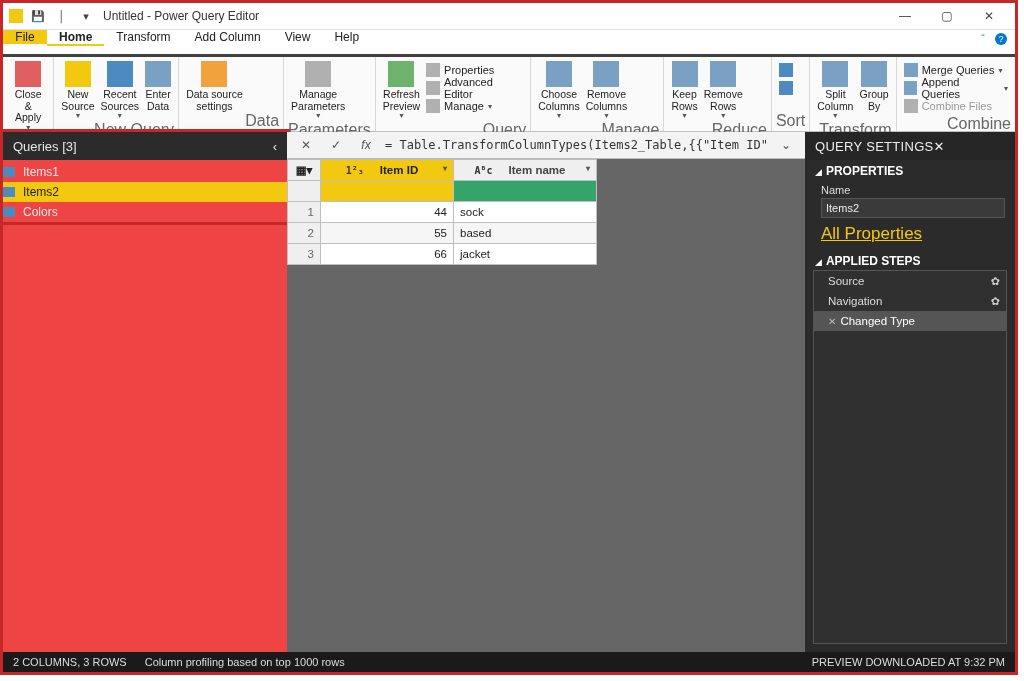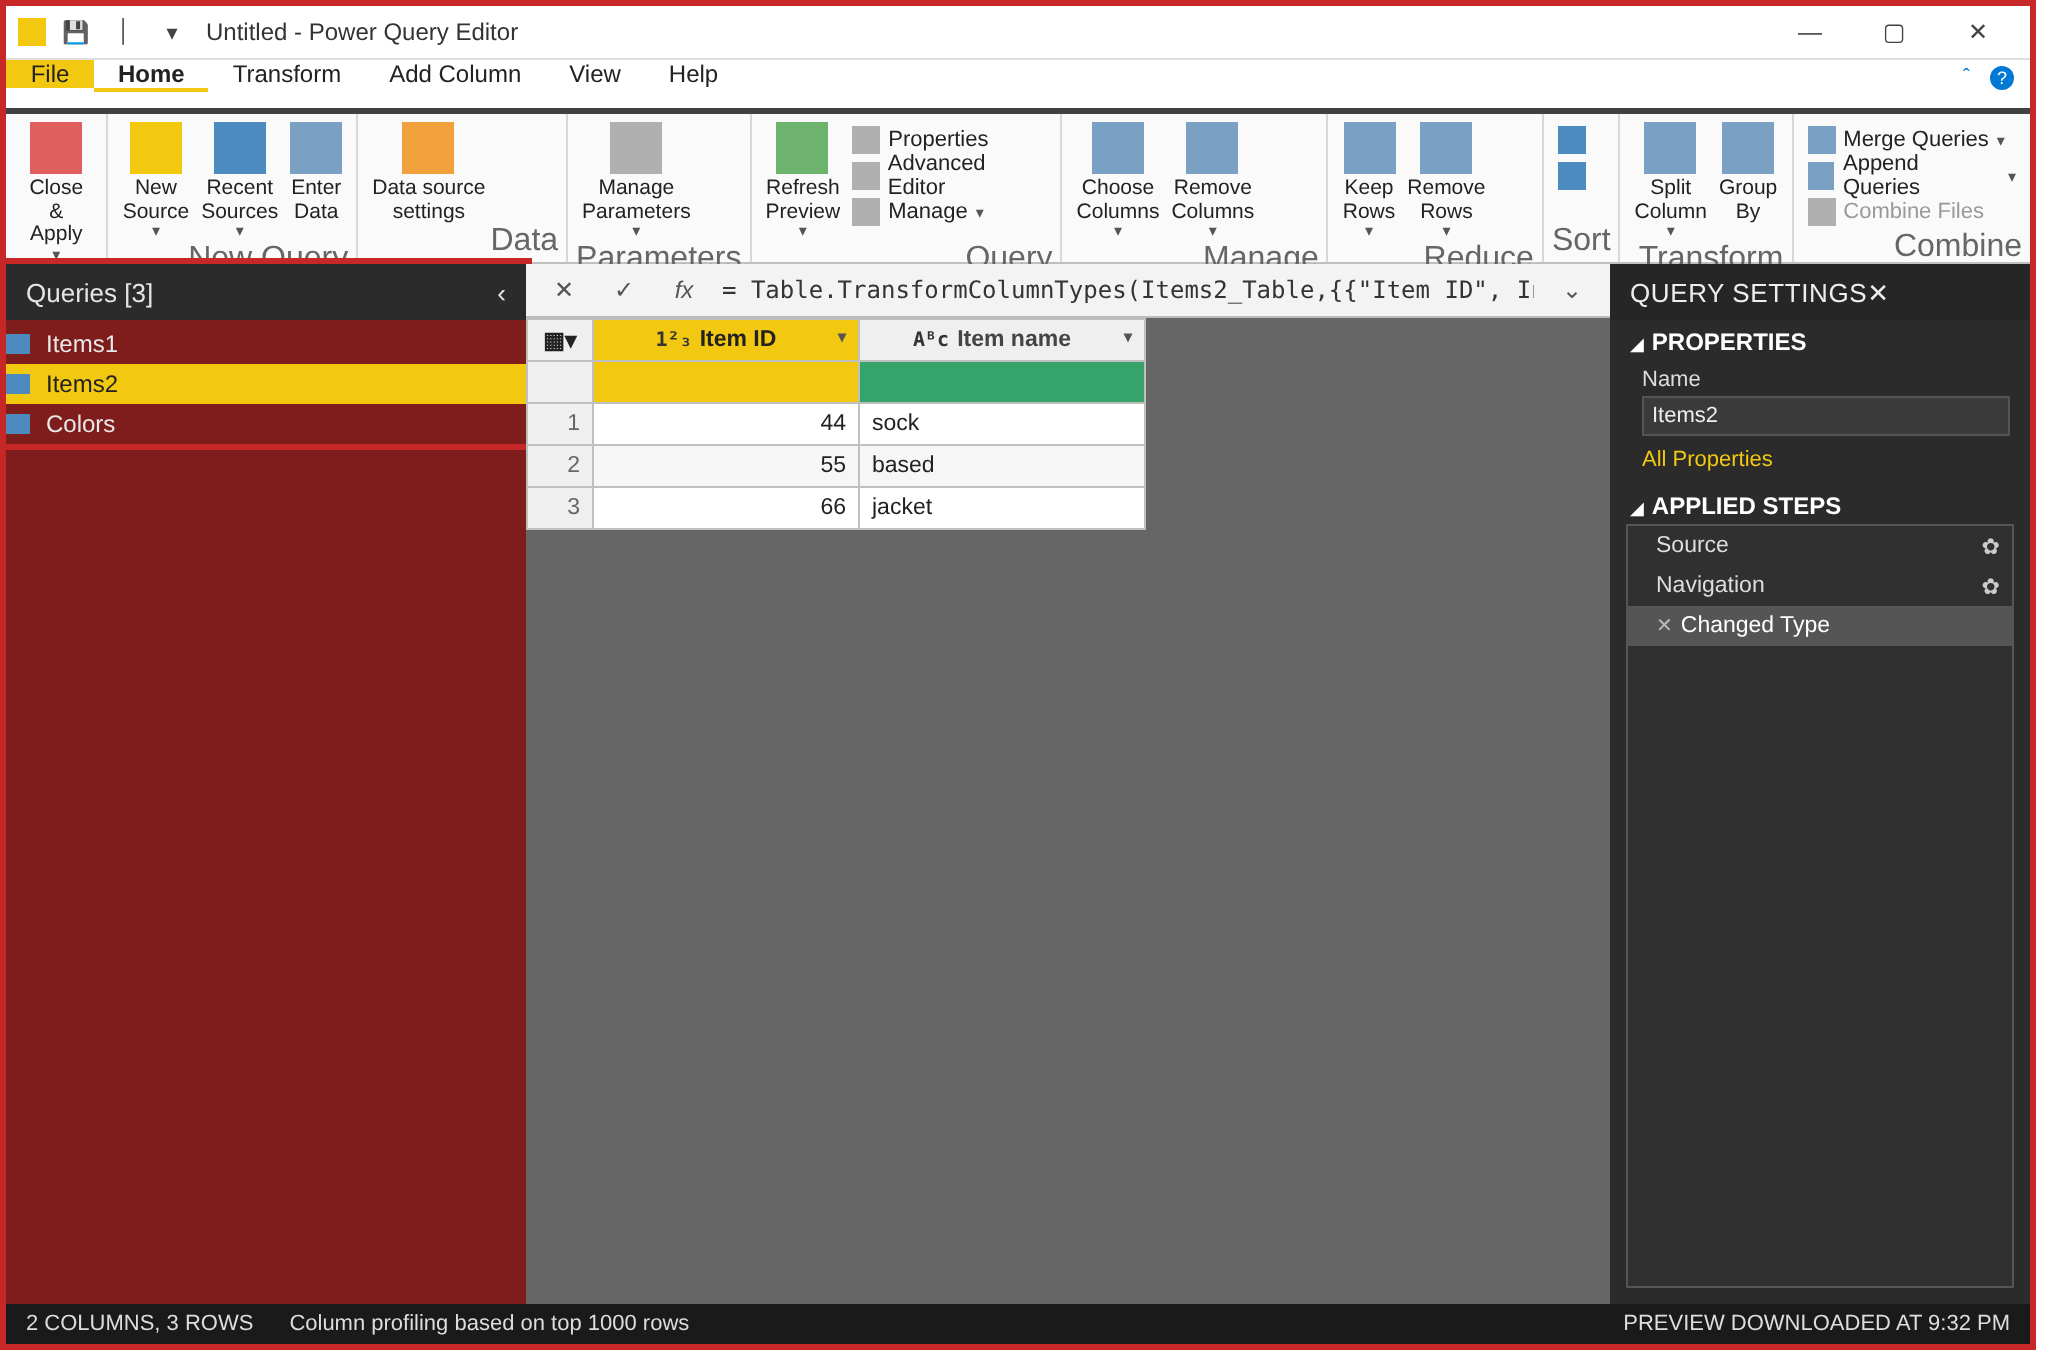--- a/index.html
+++ b/index.html
@@ -37,53 +37,53 @@
 .ic-red{background:#e06060}
 .ic-grn{background:#6db36d}
 .ic-tbl{background:#7aa0c4}
 .ic-yel{background:#f2c811}
 .ic-gry{background:#b0b0b0}
 .ic-blu{background:#4c8ac0}
 .ic-org{background:#f2a23d}
 
 
 .main{flex:1;display:flex;min-height:0}
-.queries{width:260px;background:#7f1d1d;color:#ddd;display:flex;flex-direction:column}
+.queries{width:284px;background:#ef4444;color:#ddd;display:flex;flex-direction:column}
 .q-hdr{height:28px;display:flex;align-items:center;justify-content:space-between;padding:0 10px;background:#2b2b2b;color:#e5e5e5;font-size:13px}
 .q-hl{border:3px solid #c62828;margin:-3px}
 .q-list{padding-top:2px}
 .q-item{height:20px;display:flex;align-items:center;gap:8px;padding-left:0;font-size:12px;color:#e8e8e8;cursor:pointer}
 .q-item .qi{width:12px;height:10px;background:#4c8ac0}
 .q-item.sel{background:#f2c811;color:#222}
 .q-item.sel .qi{background:#4c8ac0}
 
 .center{flex:1;background:#666;display:flex;flex-direction:column;min-width:0}
 .fxbar{height:26px;background:#f3f3f3;display:flex;align-items:center;gap:8px;padding:0 8px;border-bottom:1px solid #bbb}
 .fxbtn{width:22px;text-align:center;font-size:12px;color:#555}
 .fxinput{flex:1;font-family:Consolas,monospace;font-size:12px;color:#333;white-space:nowrap;overflow:hidden}
 .grid-wrap{padding:0;display:flex;align-items:flex-start}
 .grid{border-collapse:collapse;font-size:11.5px}
 .grid th,.grid td{border:1px solid #bfbfbf;padding:2px 6px;height:16px}
 .corner{width:20px;background:#efefef}
 .rowhdr{width:20px;text-align:right;background:#efefef;color:#666}
 .colh{background:#f2c811;color:#222;font-weight:600;position:relative}
 .colh2{background:#efefef;color:#444;font-weight:600}
 .coldd{float:right;font-size:8px;color:#555;padding-left:6px}
-.colh .typ,.colh2 .typ{font-size:10px;font-family:Consolas,monospace;color:#333;padding-right:4px}
+.colh .typ,.colh2 .typ{font-size:10px;font-family:Consolas,monospace;color:#333;padding-right:16px}
 .qualbar{height:3px}
 td.cell{background:#fff}
 tr.alt td.cell{background:#f6f6f6}
 
 .settings{width:210px;background:#2b2b2b;color:#e0e0e0;display:flex;flex-direction:column}
 .st-hdr{height:28px;display:flex;align-items:center;padding:0 10px;background:#262626;color:#eee;font-size:13px;letter-spacing:.3px}
 .st-sec{padding:4px 10px 2px 10px;font-size:12px;color:#fff}
 .st-sec .arr{font-size:9px;padding-right:4px}
 .st-lbl{font-size:11px;color:#ddd;padding:4px 10px 2px 16px}
 .st-inp{margin:0 10px 4px 16px;height:18px;background:#3a3a3a;border:1px solid #555;color:#eee;font-size:11px;padding-left:4px;display:flex;align-items:center}
-.st-link{color:#f2c811;font-size:11px;padding:2px 10px 6px 16px;cursor:pointer}
+.st-link{color:#f2c811;font-size:17px;padding:2px 10px 6px 16px;text-decoration:underline;cursor:pointer}
 .steps{flex:1;margin:0 8px 8px 8px;border:1px solid #555;background:#303030}
 .step{height:20px;display:flex;align-items:center;font-size:11.5px;color:#ddd;padding:0 6px 0 14px;justify-content:space-between;cursor:pointer}
 .step .gear{font-size:11px;color:#ccc}
 .step.sel{background:#555;color:#fff}
 .step .xx{margin-right:4px;color:#bbb;font-size:10px}
 
 .statusbar{height:20px;background:#1a1a1a;color:#ddd;display:flex;align-items:center;font-size:11px;padding:0 10px;gap:18px}
 .statusbar .sp{flex:1}
 </style>
 </head>

